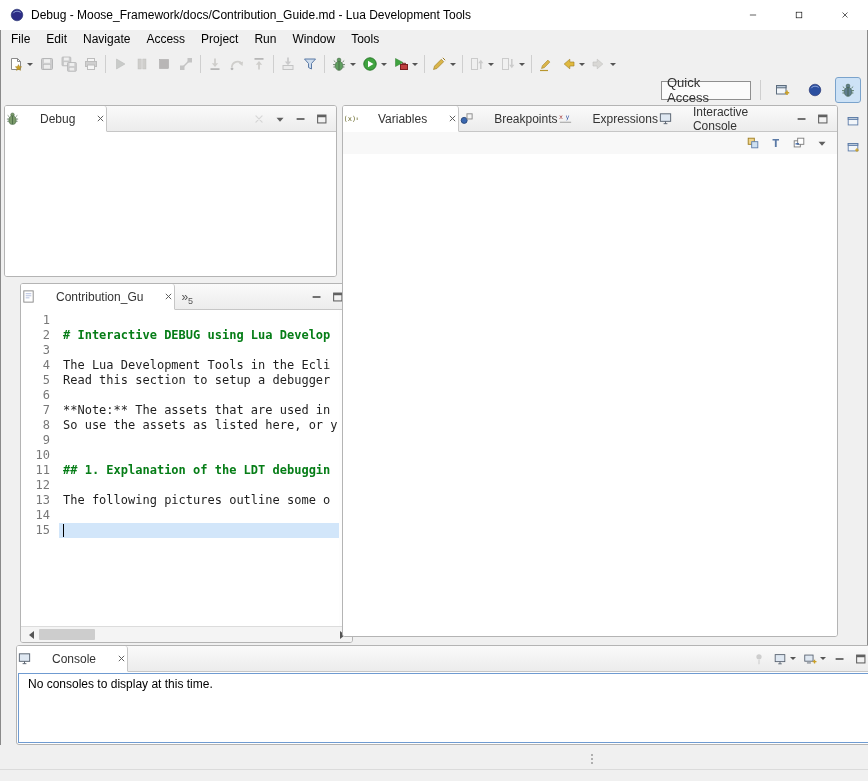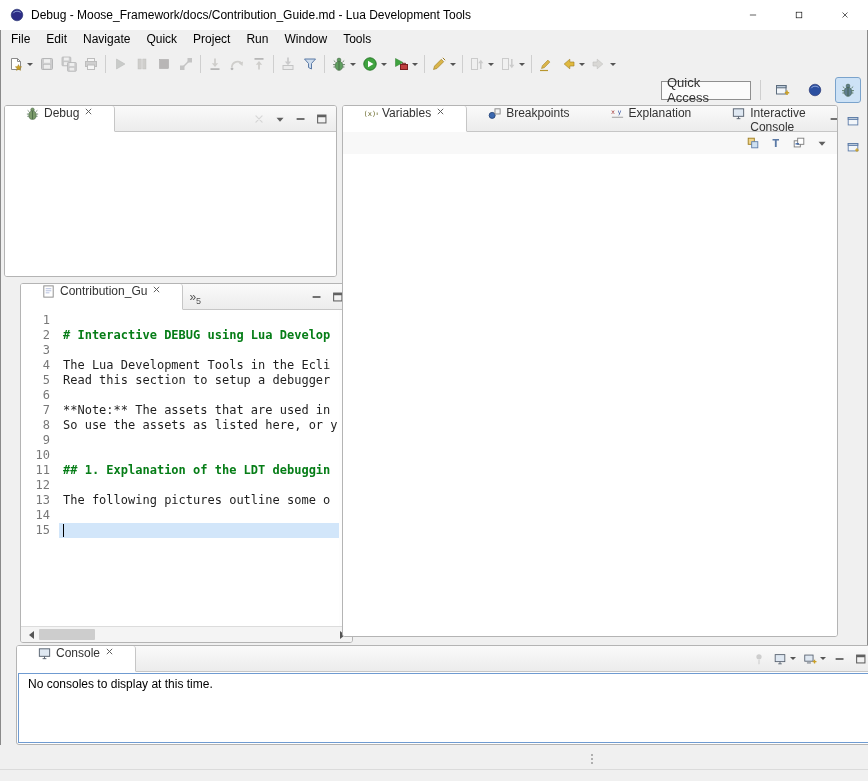--- a/index.html
+++ b/index.html
@@ -33,21 +33,21 @@
   .qsep{width:1px;height:20px;background:#cfcfcf;margin:0 9px}
   .persp{display:flex;gap:9px}
   .pbtn{width:24px;height:24px;display:flex;align-items:center;justify-content:center;border-radius:2px}
   .pbtn.active{background:var(--persp-active);outline:1px solid #7aa3cc}
 
   
   .panel{position:absolute;background:#fff;border:1px solid #b4b4b4;border-radius:3px;
          overflow:hidden;display:flex;flex-direction:column}
   .phead{height:26px;flex:0 0 26px;display:flex;align-items:stretch;
          background:linear-gradient(#fafafa,#ececec);border-bottom:1px solid #c6c6c6;position:relative}
-  .tab{display:flex;gap:4px;padding:0 20px;color:#333;position:relative}
+  .tab{display:flex;align-items:center;gap:20px;padding:0 0;color:#333;position:relative}
   .tab.active{background:#fff;border-right:1px solid #c6c6c6;border-top-right-radius:3px;
               margin-bottom:-1px;border-bottom:1px solid #fff}
   .ticon svg{width:15px;height:15px;display:block}
   .tclose svg{width:11px;height:11px;display:block}
   .vtabs{display:flex}
   .chev{display:flex;align-items:center;padding:0 6px;color:#555}
   .chevnum{font-size:9px;position:relative;top:4px}
   .phicons{margin-left:auto;display:flex;align-items:center;gap:3px;padding-right:5px}
   .hbtn{height:18px;display:flex;align-items:center;justify-content:center;padding:0 2px}
   .hbtn svg{width:14px;height:14px;display:block}
@@ -124,21 +124,21 @@
           <path d="M4 4l8 8M12 4l-8 8" stroke="#000000" stroke-width="1"></path>
         </svg>
       </div>
   </div>
 </div>
 
 <div class="menubar" id="menubar">
     <span class="mitem">File</span>
     <span class="mitem">Edit</span>
     <span class="mitem">Navigate</span>
-    <span class="mitem">Quick</span>
+    <span class="mitem">Access</span>
     <span class="mitem">Project</span>
     <span class="mitem">Run</span>
     <span class="mitem">Window</span>
     <span class="mitem">Tools</span>
   </div>
 <div class="toolbar" id="toolbar">
     <span class="tbtn">
       <svg width="16" height="16" viewBox="0 0 16 16" xmlns="http://www.w3.org/2000/svg">
         <path d="M3.5 2.5h6l3 3v8h-9z" fill="#fff" stroke="#8a8a8a"></path>
         <path d="M9.5 2.5v3h3" fill="none" stroke="#8a8a8a"></path>
@@ -490,21 +490,21 @@
           <span class="tlabel">Breakpoints</span>
         </div>
         <div class="tab">
           <span class="ticon">
             <svg width="16" height="16" viewBox="0 0 16 16" xmlns="http://www.w3.org/2000/svg">
               <text x="1" y="8.5" font-size="7" font-family="DejaVu Sans Mono, monospace" fill="#a03030">x</text>
               <text x="8" y="8.5" font-size="7" font-family="DejaVu Sans Mono, monospace" fill="#3050a0">y</text>
               <path d="M2 12h12" stroke="#9a9a9a"></path>
             </svg>
           </span>
-          <span class="tlabel">Explanation</span>
+          <span class="tlabel">Expressions</span>
         </div>
         <div class="tab">
           <span class="ticon">
             <svg width="16" height="16" viewBox="0 0 16 16" xmlns="http://www.w3.org/2000/svg">
               <rect x="2.5" y="3" width="11" height="8" fill="#dfe8f2" stroke="#56606e"></rect>
               <path d="M6 13.5h4M8 11v2.5" stroke="#56606e"></path>
             </svg>
           </span>
           <span class="tlabel">Interactive Console</span>
         </div>

